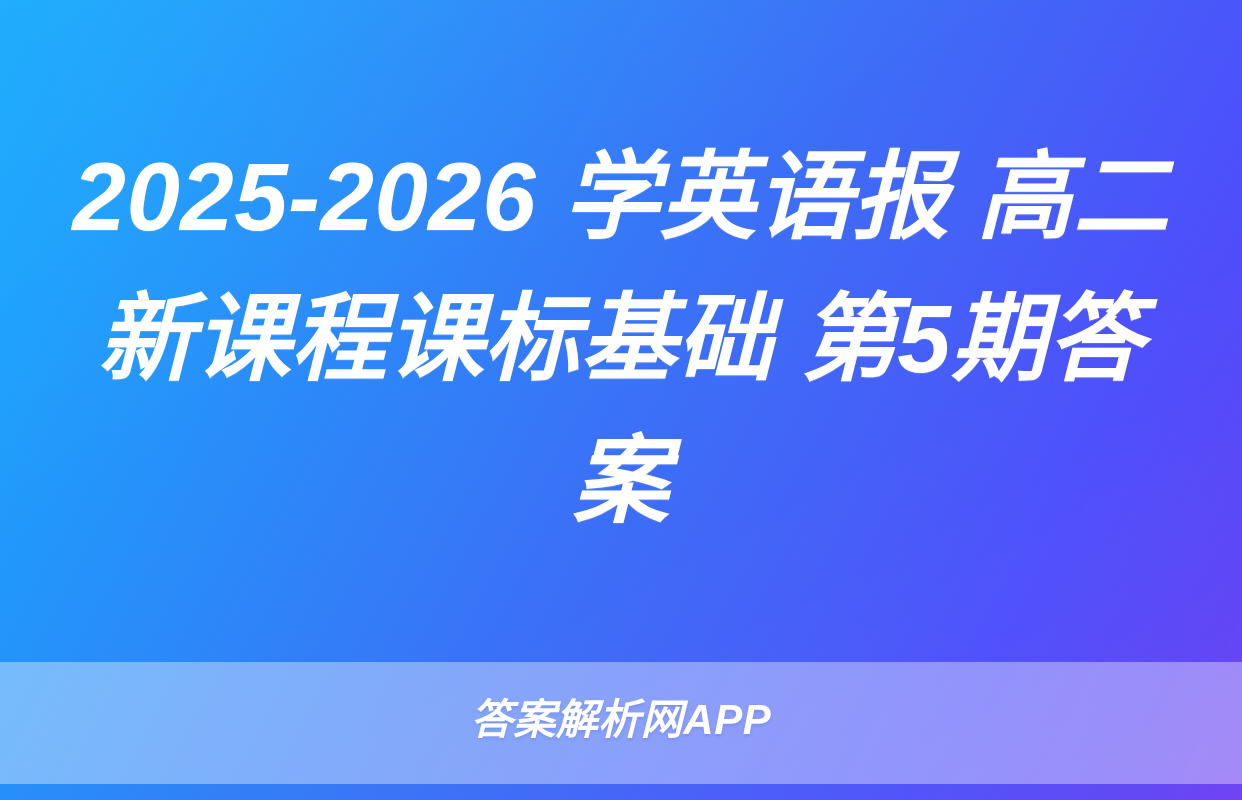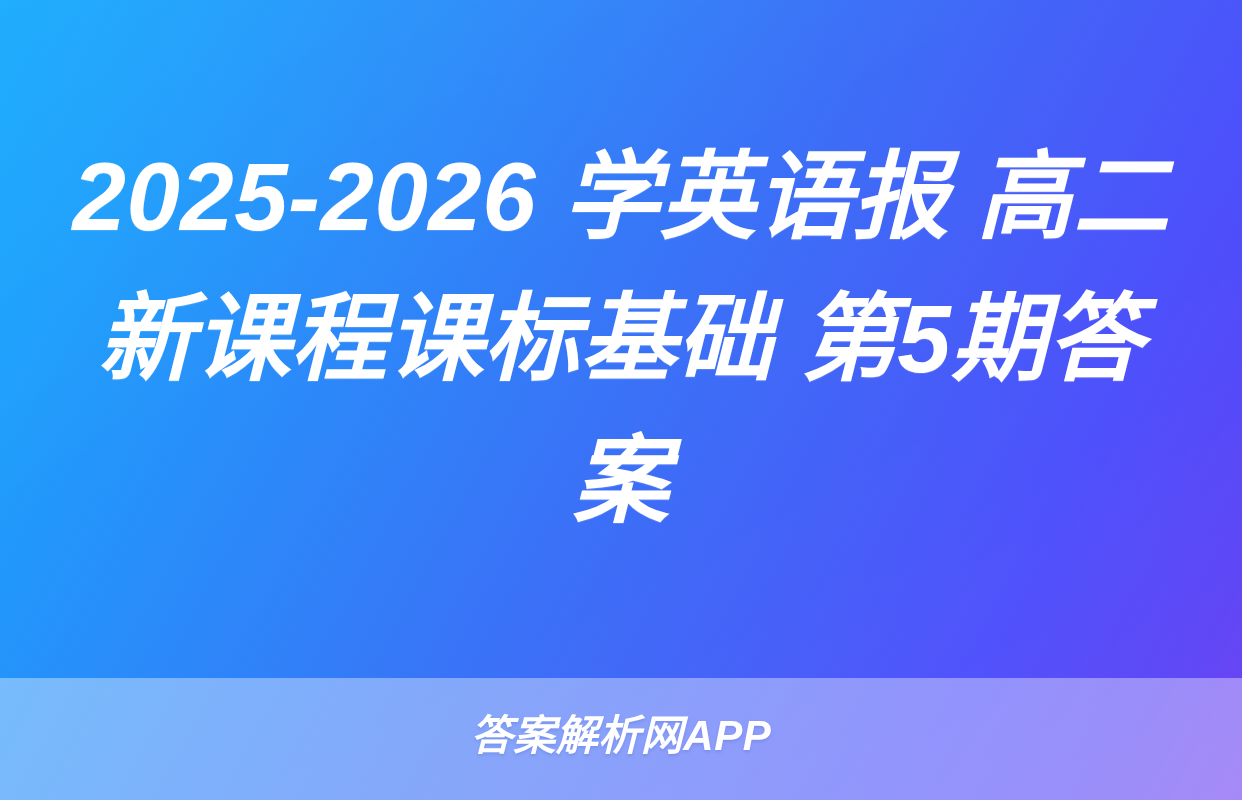--- a/index.html
+++ b/index.html
@@ -70,21 +70,21 @@
     white-space: pre-wrap;
     word-break: break-word;
     text-shadow: 0 1px 0 rgba(255,255,255,0.14);
   }
 
   
   .footer {
     position: absolute;
     left: 0;
     right: 0;
-    bottom: 0;
+    bottom: 16px;
     height: 122px;
     background: rgba(255,255,255,0.375);
     display: flex;
     align-items: center;
     justify-content: center;
     padding-bottom: 6px;
   }
   .footer-text {
     color: #ffffff;
     font-size: 42px;

